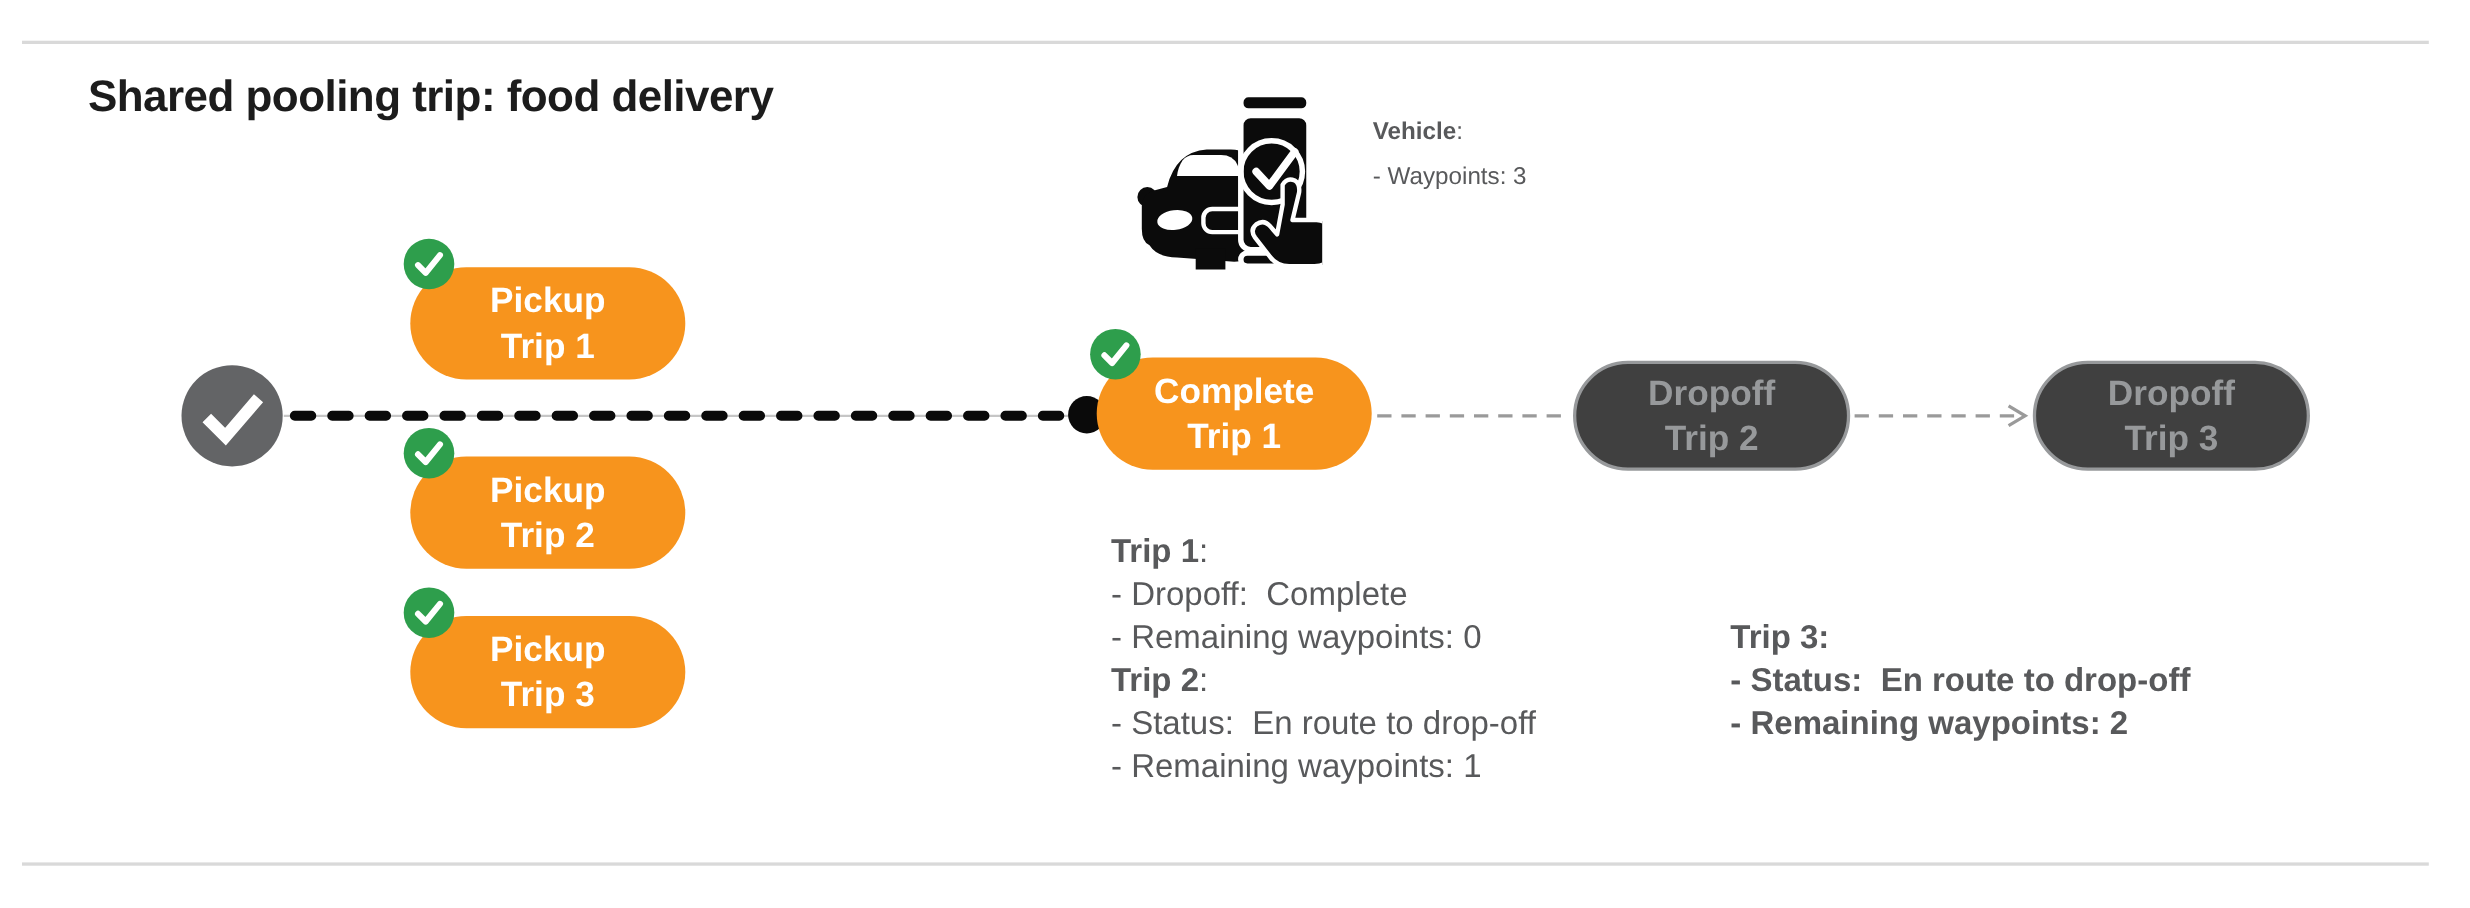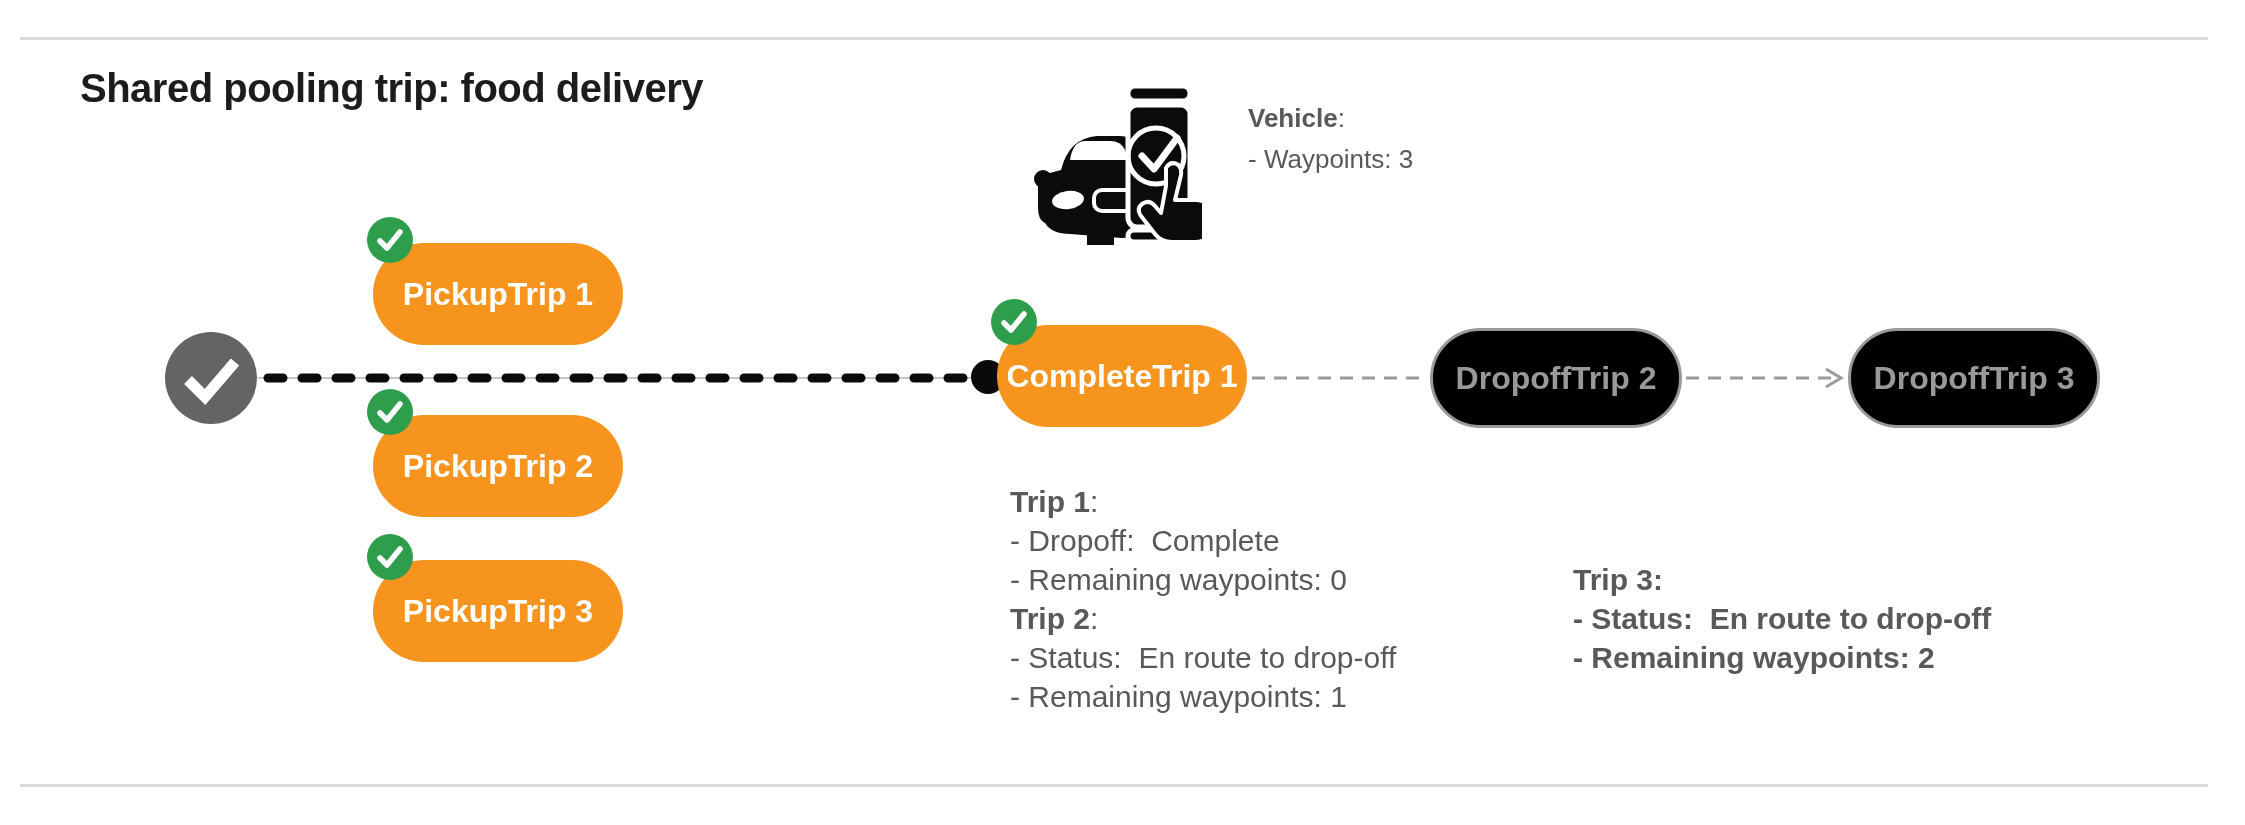--- a/index.html
+++ b/index.html
@@ -20,32 +20,32 @@
   .canvas{position:relative;width:2245px;height:825px;background:#fff;overflow:hidden;}
 
   .rule{position:absolute;left:20px;width:2188px;height:3px;background:var(--rule-gray);}
   .rule.top{top:37px;}
   .rule.bottom{top:784px;}
 
   .title{position:absolute;left:80px;top:66px;font-size:40px;font-weight:700;color:var(--text-dark);letter-spacing:-0.5px;}
 
   .vehicle-icon{position:absolute;left:1030px;top:76px;width:172px;height:172px;}
 
-  .vehicle-info{position:absolute;left:1248px;top:98px;font-size:26px;color:var(--text-gray);line-height:41px;}
+  .vehicle-info{position:absolute;left:1248px;top:98px;font-size:22px;color:var(--text-gray);line-height:41px;}
   .vehicle-info .b{font-weight:700;}
 
   .start-circle{position:absolute;left:165px;top:332px;width:92px;height:92px;border-radius:50%;background:var(--node-gray);}
   .start-label{position:absolute;left:86px;top:441px;width:252px;text-align:center;font-size:30px;line-height:40px;color:var(--text-gray);}
 
   .conn-layer{position:absolute;left:0;top:0;width:2245px;height:825px;pointer-events:none;}
 
-  .pill{position:absolute;width:250px;height:102px;border-radius:51px;display:flex;flex-direction:row;
+  .pill{position:absolute;width:250px;height:102px;border-radius:51px;display:flex;flex-direction:column;
         align-items:center;justify-content:center;font-size:32px;font-weight:700;line-height:41px;text-align:center;}
   .pill.orange{background:var(--orange);color:#ffffff;}
-  .pill.ghost{width:252px;height:100px;background:#000000;border:3px solid var(--muted-gray);color:var(--muted-gray);}
+  .pill.ghost{width:252px;height:100px;background:#404040;border:3px solid var(--muted-gray);color:var(--muted-gray);}
   .pill.pickup1{left:373px;top:243px;}
   .pill.pickup2{left:373px;top:415px;}
   .pill.pickup3{left:373px;top:560px;}
   .pill.complete{left:997px;top:325px;}
   .pill.dropoff2{left:1430px;top:328px;}
   .pill.dropoff3{left:1848px;top:328px;}
 
   .badge{position:absolute;left:-6px;top:-26px;width:46px;height:46px;border-radius:50%;background:var(--green);}
   .badge svg{position:absolute;left:0;top:0;}
 

